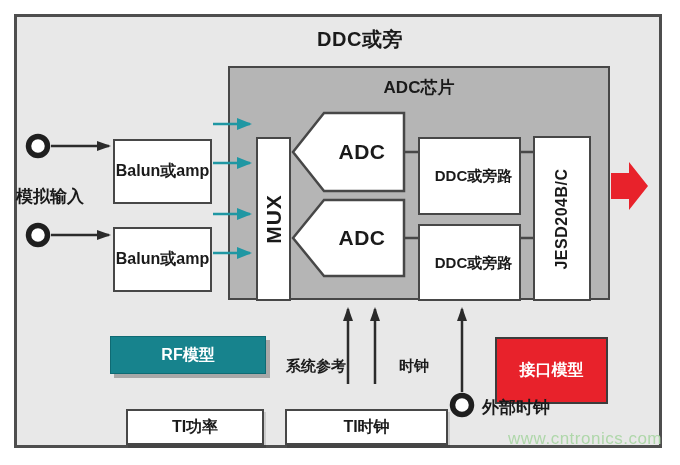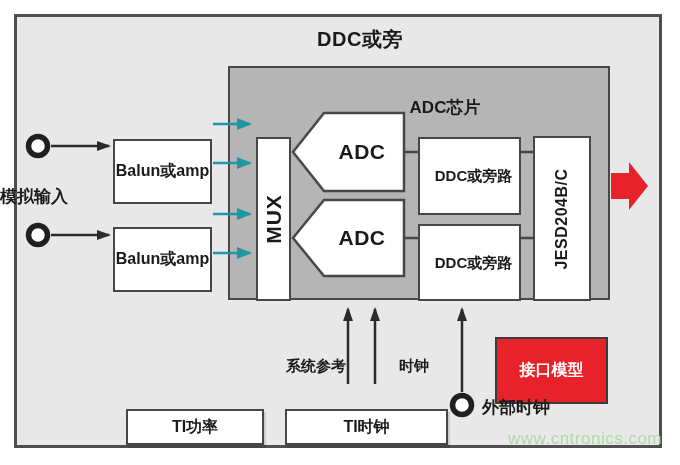--- a/index.html
+++ b/index.html
@@ -5,43 +5,43 @@
   html,body { margin:0; padding:0; background:#ffffff; }
   body { font-family:"Liberation Sans","DejaVu Sans",sans-serif; color:var(--c-text,#1a1a1a); }
   .canvas { position:relative; width:680px; height:465px; background:#ffffff; overflow:hidden; }
   .abs { position:absolute; box-sizing:border-box; }
   .board { left:14px; top:14px; width:648px; height:434px;
            background:var(--c-board_bg,#e8e8e8); border:3px solid #4e4e4e; }
   .board-title { left:240px; top:26px; width:240px; text-align:center;
                  font-size:20px; font-weight:bold; letter-spacing:0.5px; }
   .chip { left:228px; top:66px; width:382px; height:234px;
           background:var(--c-chip_bg,#b5b5b5); border:2px solid var(--c-line,#474747); }
-  .chip-label { left:228px; top:76px; width:434px; text-align:center;
-                font-size:17px; font-weight:bold;margin-top:20px; }
+  .chip-label { left:228px; top:76px; width:382px; text-align:center;
+                font-size:17px; font-weight:bold; }
   .overlay-svg { left:0; top:0; pointer-events:none; }
   .box { background:#ffffff; border:2px solid var(--c-line,#474747);
          display:flex; align-items:center; justify-content:center;
          text-align:right; font-weight:bold; line-height:1.3;margin-top:24px; }
   .mux  { left:256px; top:113px; width:35px;  height:164px; }
   .jesd { left:533px; top:112px; width:58px;  height:165px; }
   .vlabel { position:absolute; left:50%; top:50%; white-space:nowrap;
             transform:translate(-50%,-50%) rotate(-90deg); font-weight:bold; }
   .mux .vlabel  { font-size:21px; letter-spacing:1px; }
   .jesd .vlabel { font-size:16px; letter-spacing:0.5px; }
   .adc-label { width:84px; height:78px; display:flex; align-items:center; justify-content:center;
                font-size:21px; font-weight:bold; letter-spacing:0.5px; }
   .adc1 { left:320px; top:113px; }
   .adc2 { left:320px; top:200px; height:76px; }
   .ddc  { font-size:15px;padding-left:8px; }
   .ddc1 { left:418px; top:113px; width:103px; height:78px; }
   .ddc2 { left:418px; top:200px; width:103px; height:77px; }
   .balun  { font-size:16px; }
   .balun1 { left:113px; top:115px; width:99px; height:65px; }
   .balun2 { left:113px; top:203px; width:99px; height:65px; }
-  .analog-label { left:0; top:185px; font-size:17px; font-weight:bold; }
+  .analog-label { left:16px; top:185px; font-size:17px; font-weight:bold; }
   .rf { left:110px; top:312px; width:156px; height:38px; background:var(--c-teal,#17838d);
         color:#ffffff; font-size:16px; border:1px solid #0f6a73;
         box-shadow:4px 4px 0 rgba(90,90,90,0.45); }
   .interface { left:495px; top:313px; width:113px; height:67px; background:var(--c-red,#e8222b);
                color:#ffffff; font-size:16px; border:2px solid #3c3c3c; }
   .tipower { left:126px; top:385px; width:138px; height:36px; font-size:16px;
              box-shadow:2px 3px 0 rgba(0,0,0,0.12); }
   .ticlock { left:285px; top:385px; width:163px; height:36px; font-size:16px;
              box-shadow:2px 3px 0 rgba(0,0,0,0.12); }
   .sysref   { left:262px; top:357px; width:84px; text-align:right; font-size:15px; font-weight:bold; }
@@ -127,20 +127,21 @@
   <div class="abs box balun balun1">
     <span>Balun或</span>
     <span>amp</span>
   </div>
   <div class="abs box balun balun2">
     <span>Balun或</span>
     <span>amp</span>
   </div>
   <div class="abs analog-label">模拟输入</div>
 
+  <div class="abs box rf">RF模型</div>
   <div class="abs box interface">接口模型</div>
 
   <div class="abs box tipower">TI功率</div>
   <div class="abs box ticlock">TI时钟</div>
   <div class="abs sysref">系统参考</div>
   <div class="abs clock">时钟</div>
   <div class="abs extclock">外部时钟</div>
 
   <div class="abs watermark">www.cntronics.com</div>
 

